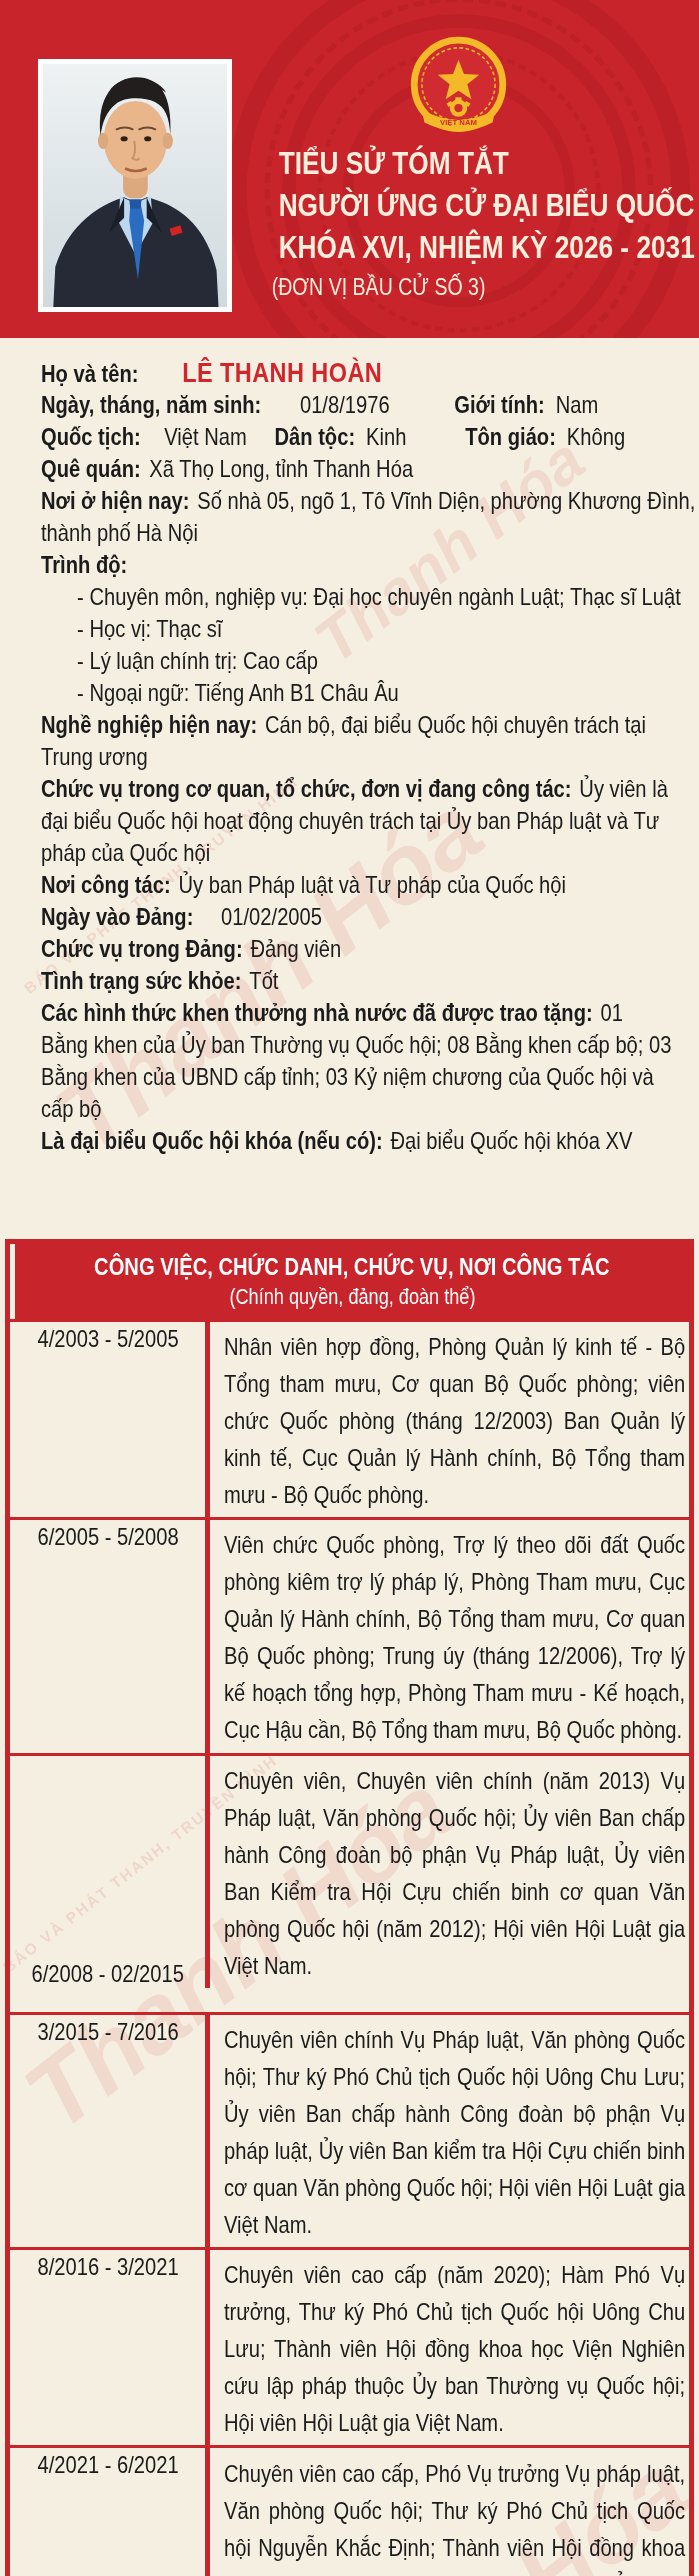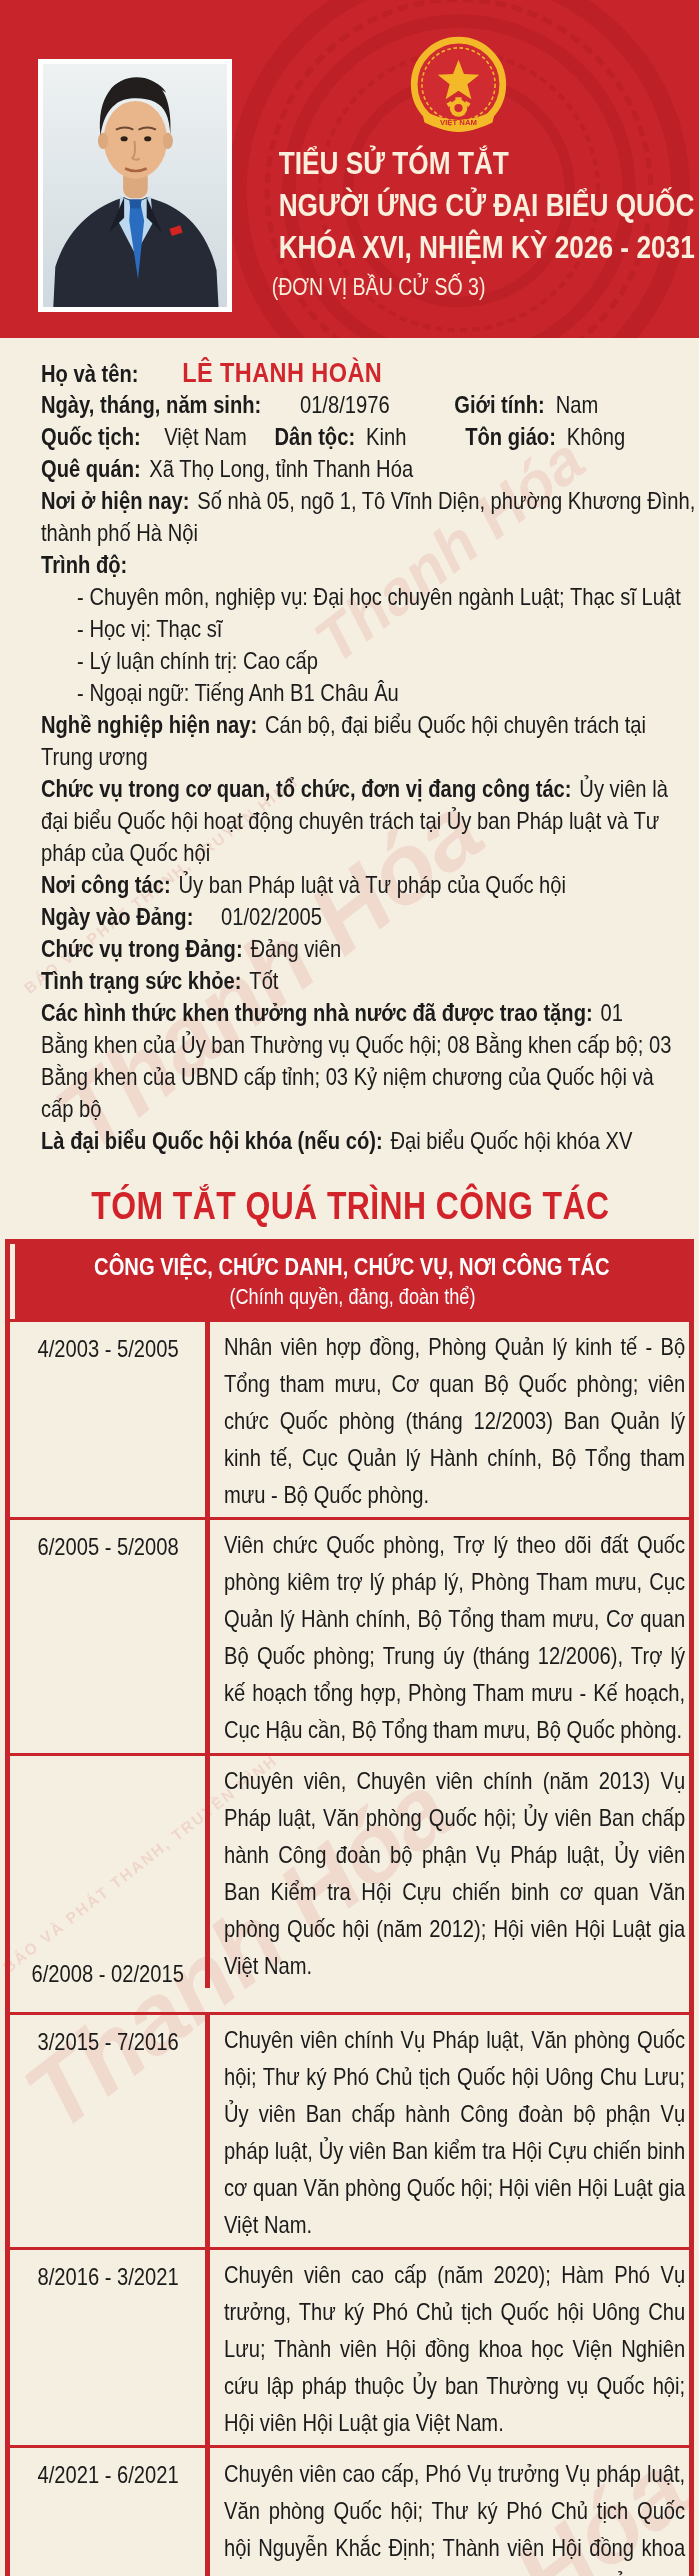--- a/index.html
+++ b/index.html
@@ -50,21 +50,21 @@
   .th-time { width: 195px; flex: none; display: flex; align-items: center; justify-content: center;
              font-size: 25px; font-weight: 700; }
   .th-job { flex: 1; border-left: 5.2px solid #f5efe1; display: flex; flex-direction: column;
             align-items: center; justify-content: center; padding: 4.1px 0; }
   .th-job .l1 { font-size: 24px; font-weight: 700; }
   .th-job .l2 { font-size: 21.6px; font-weight: 400; margin-top: 3.1px; }
   .cond-c { display: inline-block; white-space: nowrap;
             transform: scale(0.84,1); transform-origin: 50% 0; }
   .trow { display: flex; border-top: 3.6px solid #c8242c; }
   .td-time { width: 195px; flex: none; display: flex; justify-content: center;
-             padding-top: 13px; font-size: 24px; color: #1b1b1b; }
+             padding-top: 3px; font-size: 24px; color: #1b1b1b; }
   .td-desc { flex: 1; border-left: 5.2px solid #c8242c; padding: 6.2px 13.4px 4.1px; }
   .desc-inner { width: 549px; transform: scale(0.84,1); transform-origin: 0 0;
                 font-size: 24px; line-height: 37px; text-align: justify; color: #1b1b1b; }
 </style>
 </head>
 <body>
 
 <div class="page">
 
   <div class="header">
@@ -167,23 +167,20 @@
         <div class="iline"><span class="b">Chức vụ trong Đảng:</span><span style="margin-left: 9.3px;">Đảng viên</span></div>
         <div class="iline"><span class="b">Tình trạng sức khỏe:</span><span style="margin-left: 9.3px;">Tốt</span></div>
         <div class="iline"><span class="b">Các hình thức khen thưởng nhà nước đã được trao tặng:</span><span style="margin-left: 9.3px;">01</span></div>
         <div class="iline"><span>Bằng khen của Ủy ban Thường vụ Quốc hội; 08 Bằng khen cấp bộ; 03</span></div>
         <div class="iline"><span>Bằng khen của UBND cấp tỉnh; 03 Kỷ niệm chương của Quốc hội và</span></div>
         <div class="iline"><span>cấp bộ</span></div>
         <div class="iline"><span class="b">Là đại biểu Quốc hội khóa (nếu có):</span><span style="margin-left: 9.3px;">Đại biểu Quốc hội khóa XV</span></div>
       </div>
   </div>
 
-  <div class="section-title">
-    <span>TÓM TẮT QUÁ TRÌNH CÔNG TÁC</span>
-  </div>
 
   <div class="table">
     <div class="thead">
       <div class="th-job">
         <span class="l1 cond-c">CÔNG VIỆC, CHỨC DANH, CHỨC VỤ, NƠI CÔNG TÁC</span>
         <span class="l2 cond-c">(Chính quyền, đảng, đoàn thể)</span>
       </div>
     </div>
     <div>
         <div class="trow" style="min-height: 149px;">

